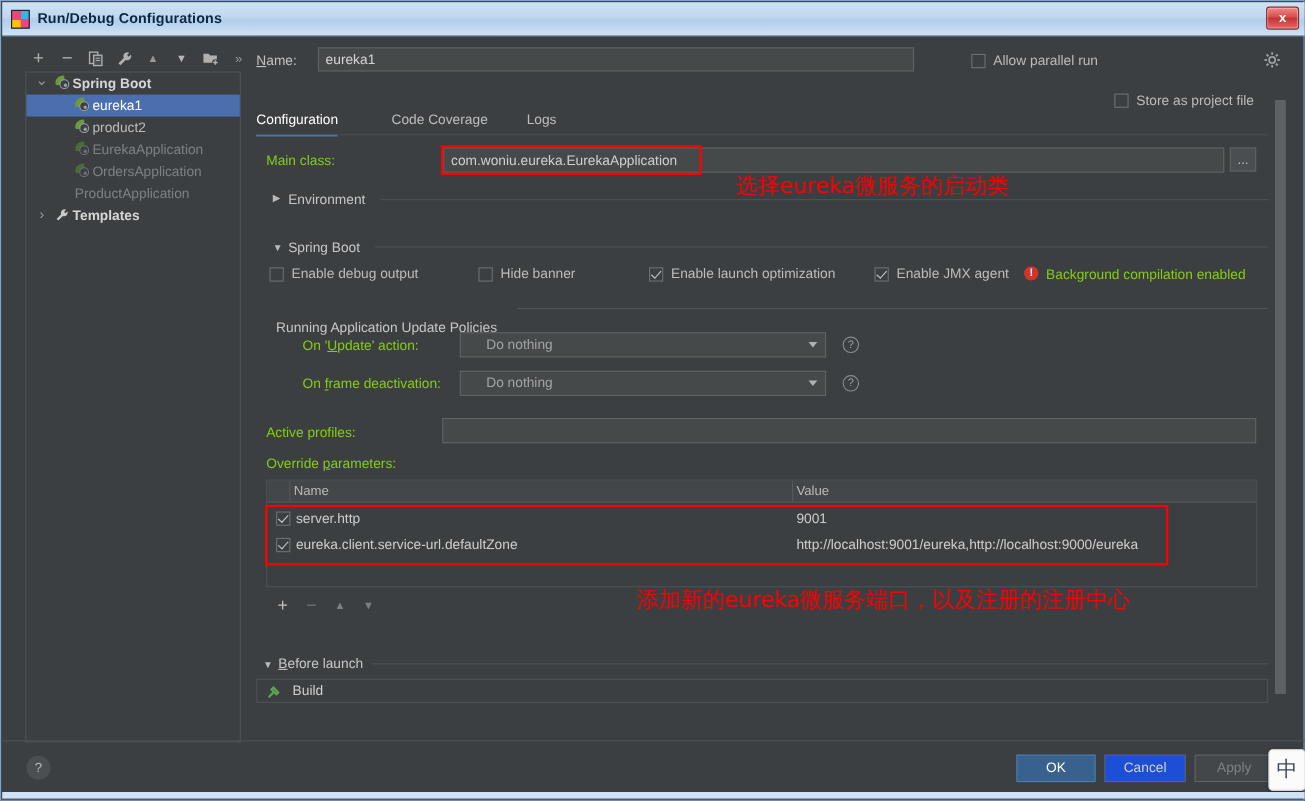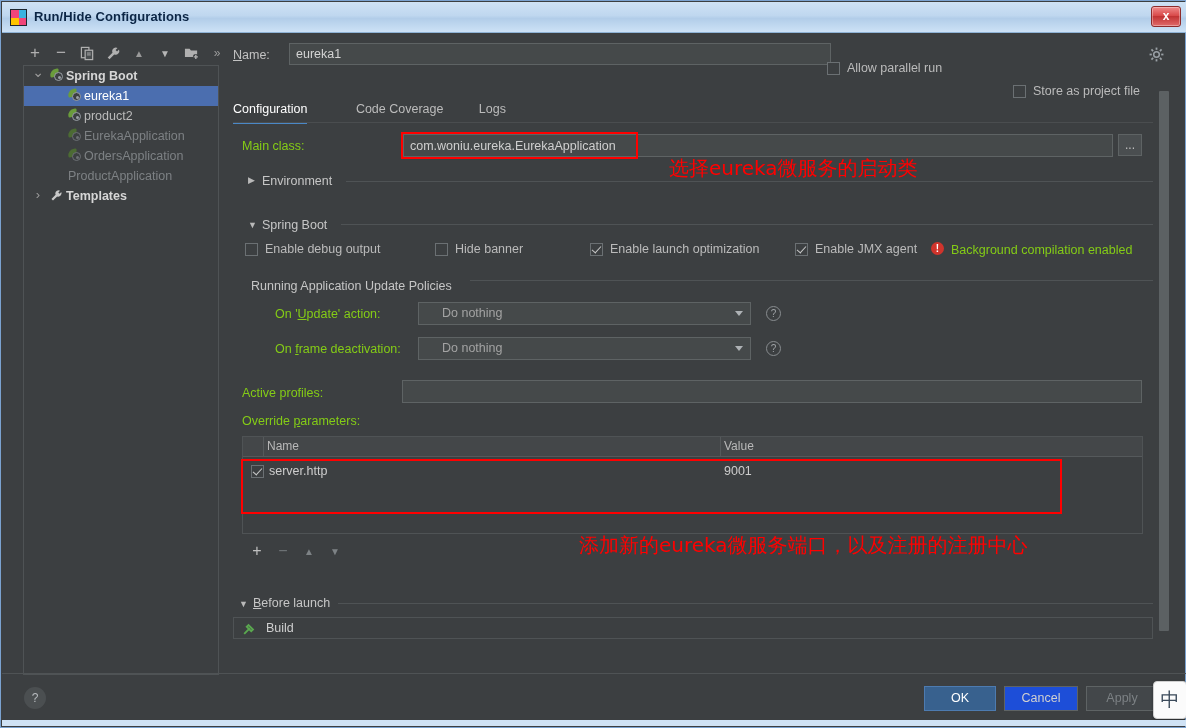--- a/index.html
+++ b/index.html
@@ -238,21 +238,21 @@
 
 <div class="win">
 
   <div class="titlebar">
     <div class="title-ico">
       <i class="p1"></i>
         <i class="p2"></i>
         <i class="p3"></i>
         <i class="p4"></i>
     </div>
-    <div class="title-text">Run/Hide Configurations</div>
+    <div class="title-text">Run/Debug Configurations</div>
     <div class="closebtn">x</div>
   </div>
 
   <div class="toolbar">
     <div class="tb-ico" style="left:0;font-size:17px;">+</div>
     <div class="tb-ico" style="left:26px;font-size:17px;">−</div>
     <div class="tb-ico" style="left:52px;">
       <svg width="15" height="15" viewBox="0 0 16 16">
         <rect x="1.5" y="1.5" width="8" height="11" fill="none" stroke="#b0b0b0" stroke-width="1.3"></rect>
         <rect x="5.5" y="4.5" width="8" height="10" fill="#4a4e50" stroke="#b0b0b0" stroke-width="1.3"></rect>
@@ -322,21 +322,21 @@
         <span class="wrench" style="left: 26px;"><svg width="13" height="13" viewBox="0 0 16 16">
             <path d="M10.5 1.5a4 4 0 0 0-3.6 5.7L1.8 12.3l1.9 1.9 5.1-5.1a4 4 0 0 0 5.1-5.3l-2.1 2.1-1.6-1.6 2.1-2.1a4 4 0 0 0-1.8-.7z" fill="#c9c9c9"></path>
           </svg></span>
         <span class="tlabel" style="left: 42px;">Templates</span>
       </div>
     </div>
 
   <div class="name-label"><u>N</u>ame:</div>
   <input class="name-input" type="text" value="eureka1" style="">
 
-  <div class="cbrow" style="left:826px;margin-top:13px;">
+  <div class="cbrow" style="left:882px;">
     <span class="cb"></span>
     <span>Allow parallel run</span>
   </div>
   <div class="cbrow" style="left:1012px;margin-top:36px;">
     <span class="cb"></span>
     <span style="text-decoration:none;">Store as project file</span>
   </div>
   <div style="position:absolute;left:1148px;top:46px;">
     <svg width="15" height="15" viewBox="0 0 16 16">
       <circle cx="8" cy="8" r="3" fill="none" stroke="#9aa0a6" stroke-width="1.6"></circle>
@@ -389,21 +389,21 @@
     <span class="cb on"></span>
     <span>Enable launch optimization</span>
   </div>
   <div class="cbrow" style="left:794px;top:241px;">
     <span class="cb on"></span>
     <span>Enable JMX agent</span>
   </div>
   <div class="warnico" style="left:930px;top:241px;">!</div>
   <div class="fld-label" style="left:950px;top:242px;">Background compilation enabled</div>
 
-  <div class="sectitle" style="left:250px;top:278px;">Running Application Update Policies</div>
+  <div class="sectitle" style="left:250px;top:290px;">Running Application Update Policies</div>
   <div class="sepline" style="left:469px;top:279px;width:683px;"></div>
 
   <div class="fld-label" style="left:274px;top:306px;">
     On '<u>U</u>pdate' action:
   </div>
   <div class="combo" style="left:417px;top:301px;width:333px;">
     <span>Do nothing</span>
     <span class="cdown"></span>
   </div>
   <div class="helpico" style="left:765px;top:305px;">?</div>
@@ -429,20 +429,25 @@
       <div class="th" style="left:24px;">Name</div>
       <div class="th" style="left:481px;">Value</div>
       <div class="vsep" style="left:20px;"></div>
       <div class="vsep" style="left:477px;"></div>
     </div>
 
     <div class="trow2" style="top:24px;">
       <span class="cb on cbx"></span>
       <span class="cname">server.http</span>
       <span class="cval">9001</span>
+    </div>
+    <div class="trow2" style="top:48px;">
+      <span class="cb on cbx"></span>
+      <span class="cname">eureka.client.service-url.defaultZone</span>
+      <span class="cval">http://localhost:9001/eureka,http://localhost:9000/eureka</span>
     </div>
   </div>
   <div class="annbox" style="left:240px;top:458px;width:821px;height:55px;"></div>
 
   <div class="tbl-toolbar">
     <div class="ttb" style="left:4px;font-size:16px;color:#c0c0c0;">+</div>
     <div class="ttb" style="left:30px;font-size:16px;color:#6f7477;">−</div>
     <div class="ttb" style="left:56px;font-size:10px;color:#7d8285;">▲</div>
     <div class="ttb" style="left:82px;font-size:10px;color:#7d8285;">▼</div>
   </div>

